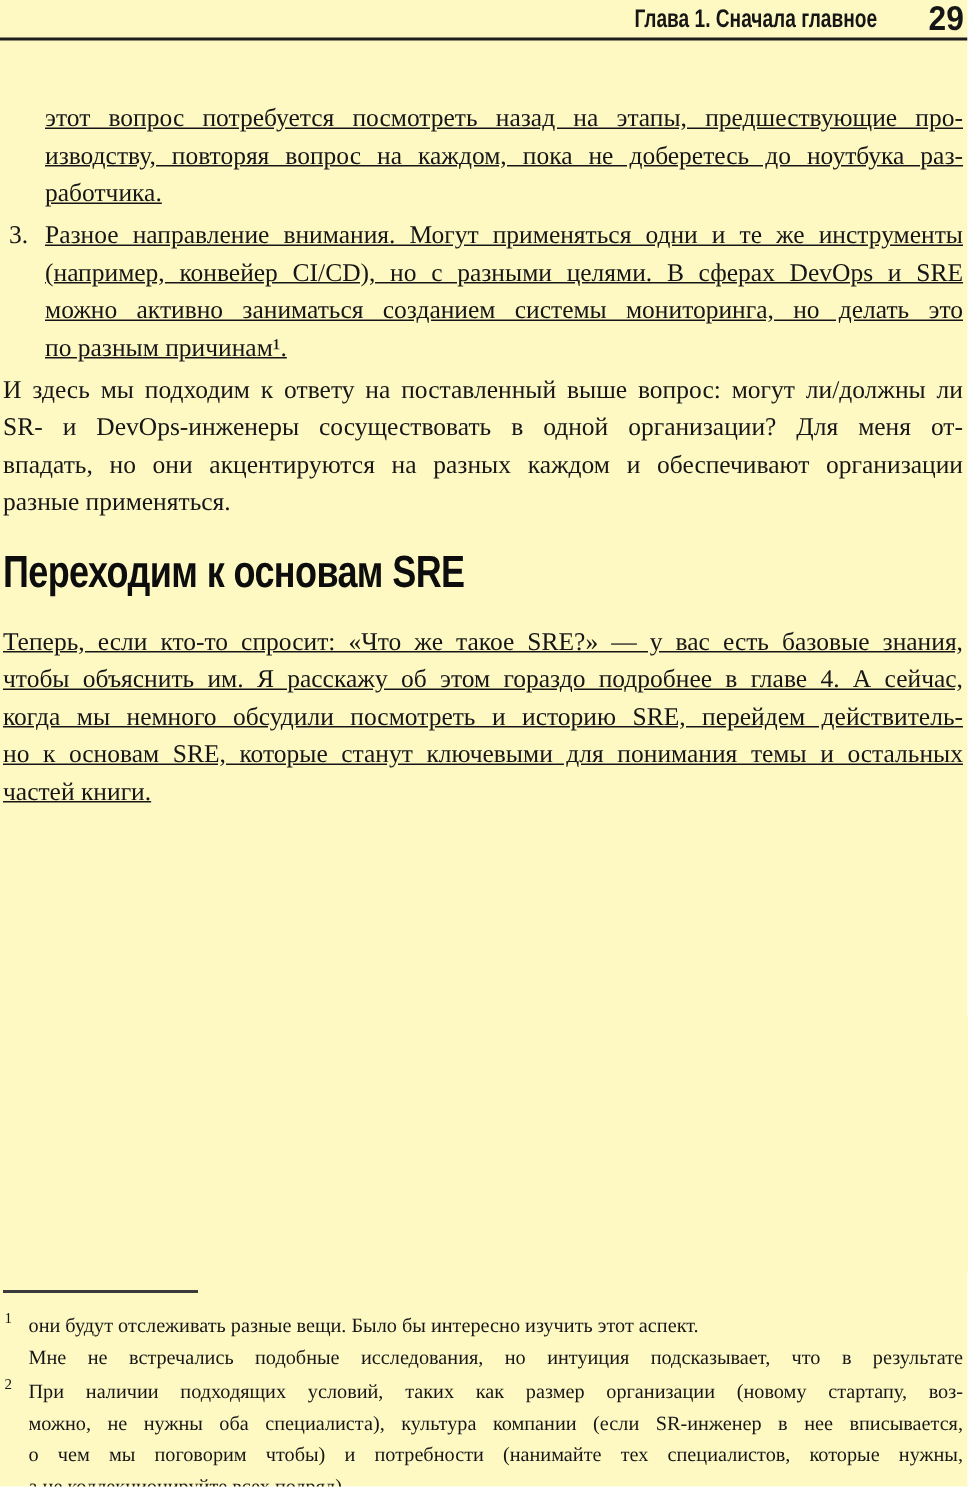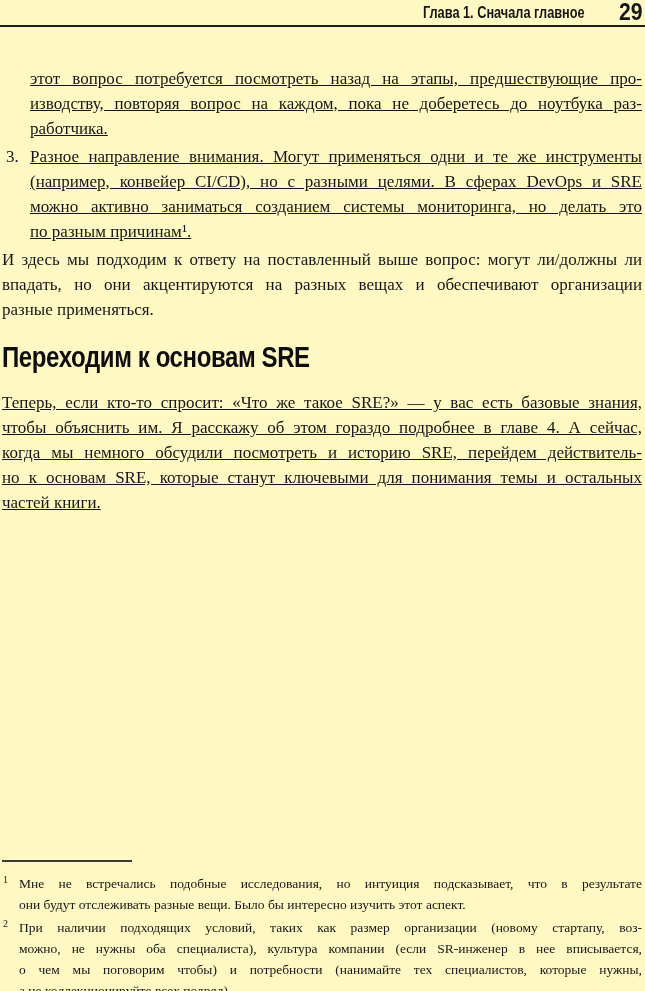--- a/index.html
+++ b/index.html
@@ -129,43 +129,44 @@
     <div class="block hang mt-sm">
       <span class="marker">3.</span>
       <div class="jline">Разное направление внимания. Могут применяться одни и те же инструменты</div>
       <div class="jline">(например, конвейер CI/CD), но с разными целями. В сферах DevOps и SRE</div>
       <div class="jline">можно активно заниматься созданием системы мониторинга, но делать это</div>
       <div class="jline last">по разным причинам¹.</div>
     </div>
 
     <div class="block mt-sm">
       <div class="jline">И здесь мы подходим к ответу на поставленный выше вопрос: могут ли/должны ли</div>
-      <div class="jline">впадать, но они акцентируются на разных вещах и обеспечивают организации</div>
+      <div class="jline">SR- и DevOps-инженеры сосуществовать в одной организации? Для меня от-</div>
+      <div class="jline">впадать, но они акцентируются на разных каждом и обеспечивают организации</div>
       <div class="jline last">разные применяться.</div>
     </div>
 
     <h1 class="section-heading">Переходим к основам SRE</h1>
 
     <div class="block after-heading">
       <div class="jline">Теперь, если кто-то спросит: «Что же такое SRE?» — у вас есть базовые знания,</div>
       <div class="jline">чтобы объяснить им. Я расскажу об этом гораздо подробнее в главе 4. А сейчас,</div>
       <div class="jline">когда мы немного обсудили посмотреть и историю SRE, перейдем действитель-</div>
       <div class="jline">но к основам SRE, которые станут ключевыми для понимания темы и остальных</div>
       <div class="jline last">частей книги.</div>
     </div>
 
   </div>
 
   <div class="footer">
     <div class="fn-rule"></div>
 
     <div class="footnote">
       <span class="fn-marker">1</span>
+      <div class="jline last">они будут отслеживать разные вещи. Было бы интересно изучить этот аспект.</div>
       <div class="jline">Мне не встречались подобные исследования, но интуиция подсказывает, что в результате</div>
-      <div class="jline last">они будут отслеживать разные вещи. Было бы интересно изучить этот аспект.</div>
     </div>
 
     <div class="footnote">
       <span class="fn-marker">2</span>
       <div class="jline">При наличии подходящих условий, таких как размер организации (новому стартапу, воз-</div>
       <div class="jline">можно, не нужны оба специалиста), культура компании (если SR-инженер в нее вписывается,</div>
       <div class="jline">о чем мы поговорим чтобы) и потребности (нанимайте тех специалистов, которые нужны,</div>
       <div class="jline last">а не коллекционируйте всех подряд).</div>
     </div>
   </div>

